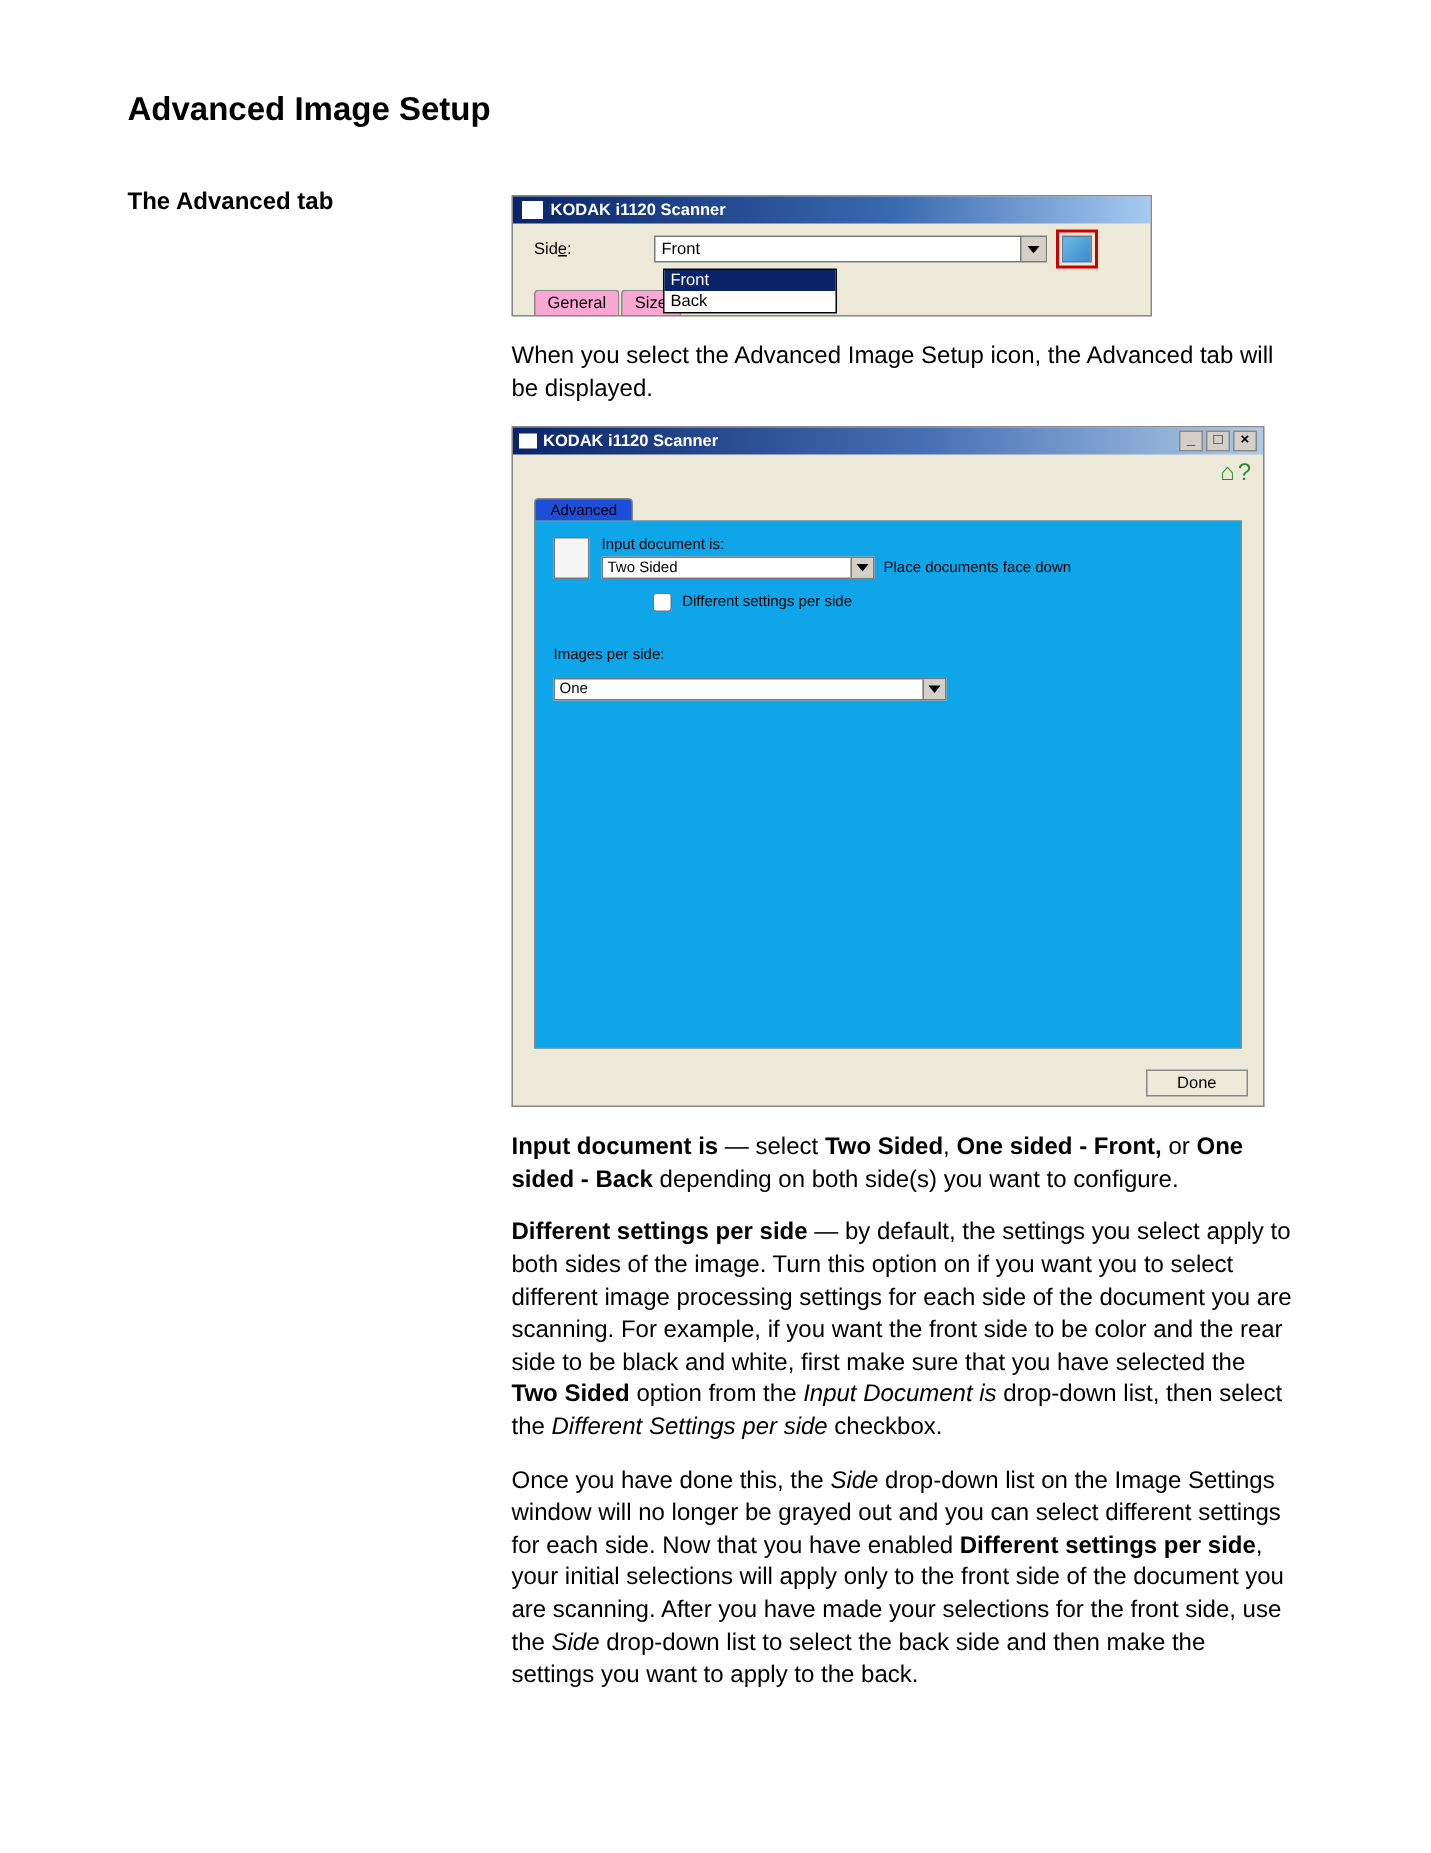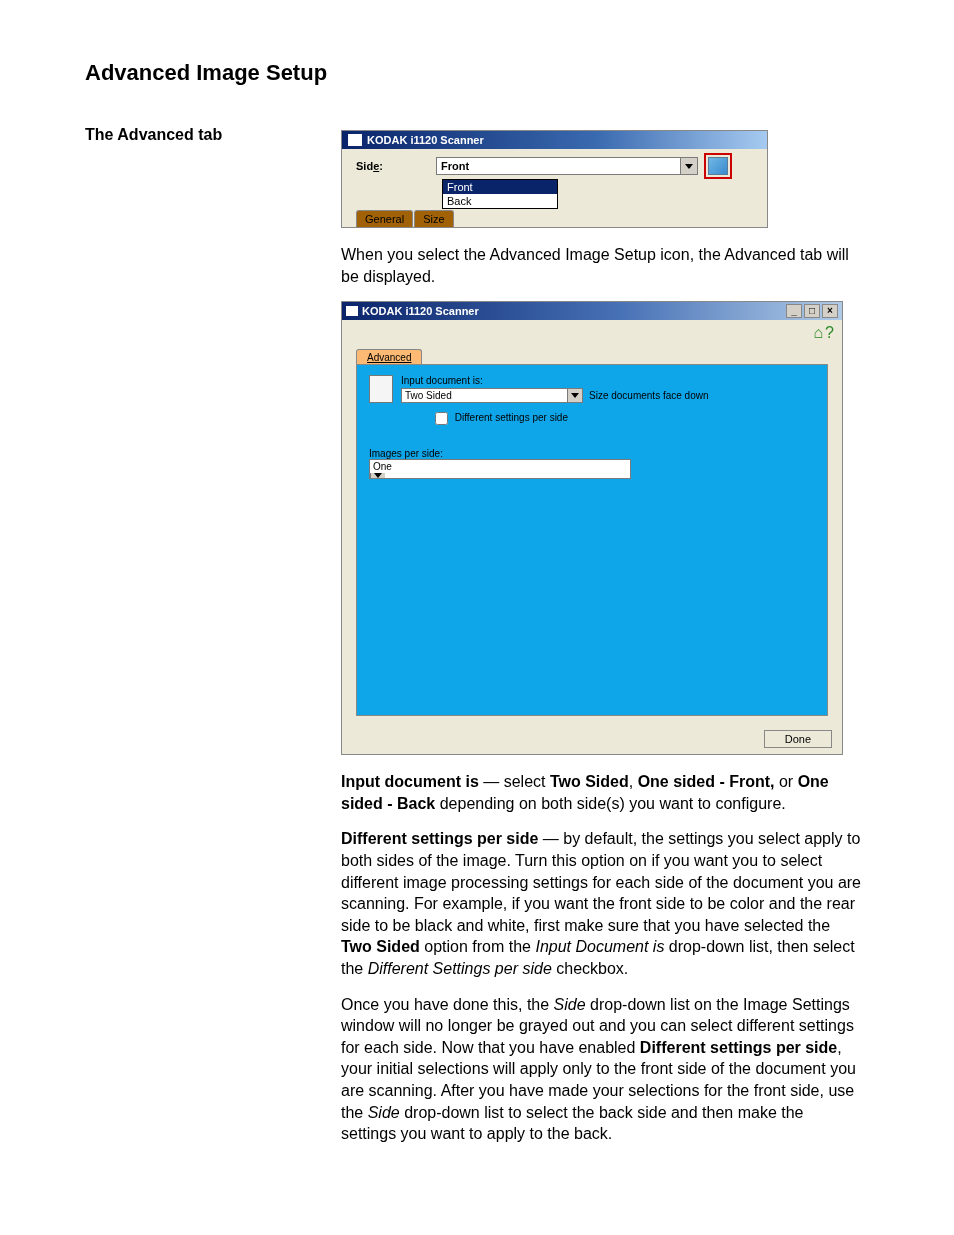--- a/index.html
+++ b/index.html
@@ -61,21 +61,20 @@
   }
   .ss1-title .printer-icon{
     width:14px;height:12px;
     background:#fff;
     margin-right:5px;
   }
   .ss1-row1{
     display:flex;
     align-items:center;
     padding:4px 6px 0 14px;
-    font-weight:bold;
   }
   .ss1-row1 .side-label{width:80px;}
   .side-underline{text-decoration:underline;}
   .ss1-dd{
     width:260px;
     display:flex;
     border:1px solid #7a7a7a;
     background:#fff;
   }
   .ss1-dd-val{flex:1;padding:2px 4px;}
@@ -109,25 +108,24 @@
   .ss1-ddlist div{padding:1px 4px;}
   .ss1-ddlist .sel{background:#0a246a;color:#fff;}
   .ss1-tabs{
     display:flex;
     margin:-16px 0 0 14px;
     font-size:11px;
   }
   .ss1-tab{
     border:1px solid #888;
     border-bottom:none;
-    background:#a16207;
+    background:#f9a8d4;
     padding:2px 8px;
     margin-right:1px;
     border-radius:3px 3px 0 0;
-    margin-top:17px;
   }
 
   
   .ss2{
     width:500px;
     background:#ece9d8;
     font-family:Tahoma, sans-serif;
     border:1px solid #888;
     font-size:10px;
     margin:4px 0 16px 0;
@@ -163,26 +161,25 @@
     font-size:16px;
     margin-left:2px;
   }
   .ss2-body{
     padding:4px 14px 8px 14px;
   }
   .ss2-tab{
     display:inline-block;
     border:1px solid #888;
     border-bottom:none;
-    background:#fdba74;
+    background:#1d4ed8;
     padding:2px 10px;
     border-radius:3px 3px 0 0;
     position:relative;
     top:1px;
-    text-decoration:underline;
   }
   .ss2-panel{
     border:1px solid #888;
     background:#0ea5e9;
     height:330px;
     padding:10px 12px;
     position:relative;
   }
   .ss2-docrow{
     display:flex;
@@ -212,22 +209,21 @@
   }
   .ss2-check input{margin-right:4px;vertical-align:middle;}
   .ss2-ips{
     margin-top:20px;
   }
   .ss2-ips-select{
     width:260px;
     display:flex;
     border:1px solid #7a7a7a;
     background:#fff;
-    margin-top:0;
-    flex-direction:column;
+    margin-top:10px;
   }
   .ss2-ips-select .val{flex:1;padding:1px 3px;}
   .ss2-ips-select .btn{
     width:14px;background:#d4d0c8;border-left:1px solid #7a7a7a;
     display:flex;align-items:center;justify-content:center;
   }
   .ss2-done{
     display:flex;justify-content:flex-end;
     padding:6px 10px;
   }
@@ -301,21 +297,21 @@
               <div class="doc-icon"></div>
               <div style="flex:1;">
                 <div>Input document is:</div>
                 <div class="ss2-field">
                   <div class="ss2-select">
                     <div class="val">Two Sided</div>
                     <div class="btn">
                         <div class="caret-down"></div>
                       </div>
                   </div>
-                  <span class="ss2-note">Size documents face down</span>
+                  <span class="ss2-note">Place documents face down</span>
                 </div>
                 <div class="ss2-check">
                   <input type="checkbox" style="">
                   <span>Different settings per side</span>
                 </div>
               </div>
             </div>
 
             <div class="ss2-ips">
               <div>Images per side:</div>

